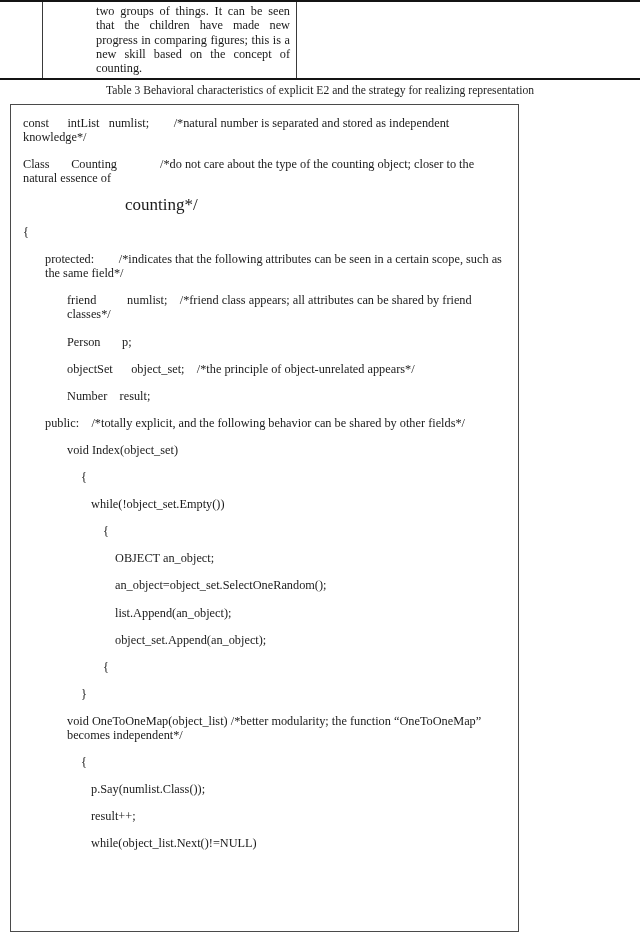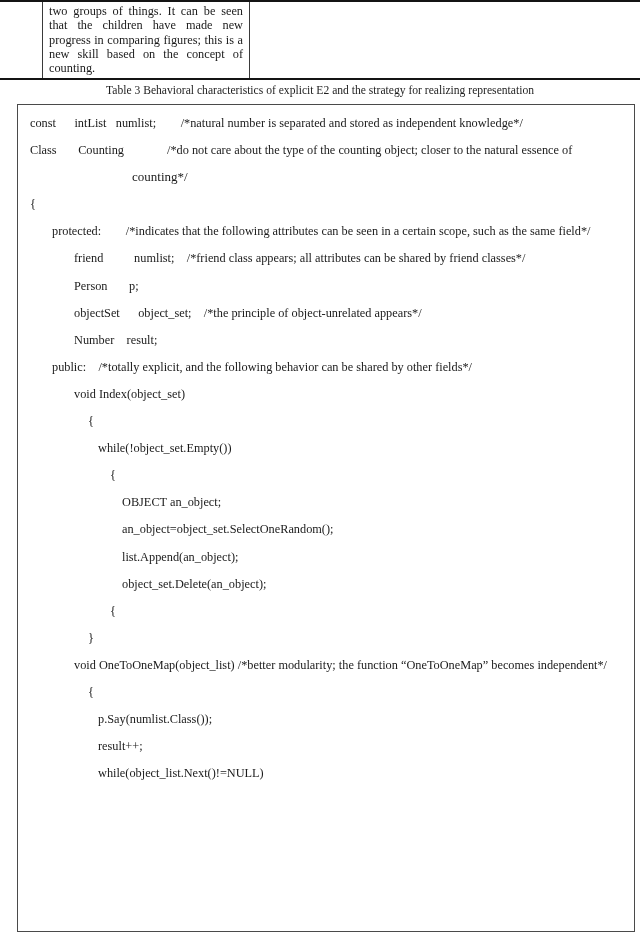--- a/index.html
+++ b/index.html
@@ -20,20 +20,21 @@
   .top-table {
     width: 640px;
     border-top: 2px solid #141414;
     border-bottom: 2px solid #141414;
     box-sizing: border-box;
   }
   .top-table-inner {
     display: flex;
     width: 640px;
     box-sizing: border-box;
+    gap: 47px;
   }
   .tt-col-left {
     width: 43px;
     flex: 0 0 43px;
     border-right: 1px solid #3a3a3a;
     box-sizing: border-box;
   }
   .tt-col-mid {
     width: 207px;
     flex: 0 0 207px;
@@ -59,42 +60,42 @@
     text-align: center;
     font-size: 11.6px;
     line-height: 14px;
     padding: 4px 10px 5px 10px;
     color: #1d1d1d;
   }
 
   
   .code-box {
     position: absolute;
-    left: 17px;
+    left: 10px;
     top: 104px;
-    width: 618px;
+    width: 509px;
     height: 828px;
     border: 1px solid #4a4a4a;
     box-sizing: border-box;
     overflow: hidden;
     background: #ffffff;
   }
   .code-inner {
     padding: 11px 8px 0 8px;
   }
   .code-line {
     font-size: 12.3px;
     line-height: 14px;
     margin: 0 0 13.1px 0;
     white-space: pre-wrap;
     color: #1a1a1a;
   }
   .cont {
     display: block;
-    font-size: 13px;
+    font-size: 17px;
     padding-left: 106px;
   }
   
   .i0  { padding-left: 4px; }
   .i1  { padding-left: 26px; }
   .i2  { padding-left: 48px; }
   .i3  { padding-left: 62px; }
   .i4  { padding-left: 72px; }
   .i5  { padding-left: 84px; }
   .i6  { padding-left: 96px; }
@@ -127,21 +128,21 @@
       <div class="code-line i2">Number    result;</div>
       <div class="code-line i0"></div>
       <div class="code-line i1">public:    /*totally explicit, and the following behavior can be shared by other fields*/</div>
       <div class="code-line i2">void Index(object_set)</div>
       <div class="code-line i3">{</div>
       <div class="code-line i4">while(!object_set.Empty())</div>
       <div class="code-line i5">{</div>
       <div class="code-line i6">OBJECT an_object;</div>
       <div class="code-line i6">an_object=object_set.SelectOneRandom();</div>
       <div class="code-line i6">list.Append(an_object);</div>
-      <div class="code-line i6">object_set.Delete(an_object);</div>
+      <div class="code-line i6">object_set.Append(an_object);</div>
       <div class="code-line i5">{</div>
       <div class="code-line i3">}</div>
       <div class="code-line i2">void OneToOneMap(object_list) /*better modularity; the function “OneToOneMap” becomes independent*/</div>
       <div class="code-line i3">{</div>
       <div class="code-line i4">p.Say(numlist.Class());</div>
       <div class="code-line i4">result++;</div>
       <div class="code-line i4">while(object_list.Next()!=NULL)</div>
     </div>
 </div>
 

